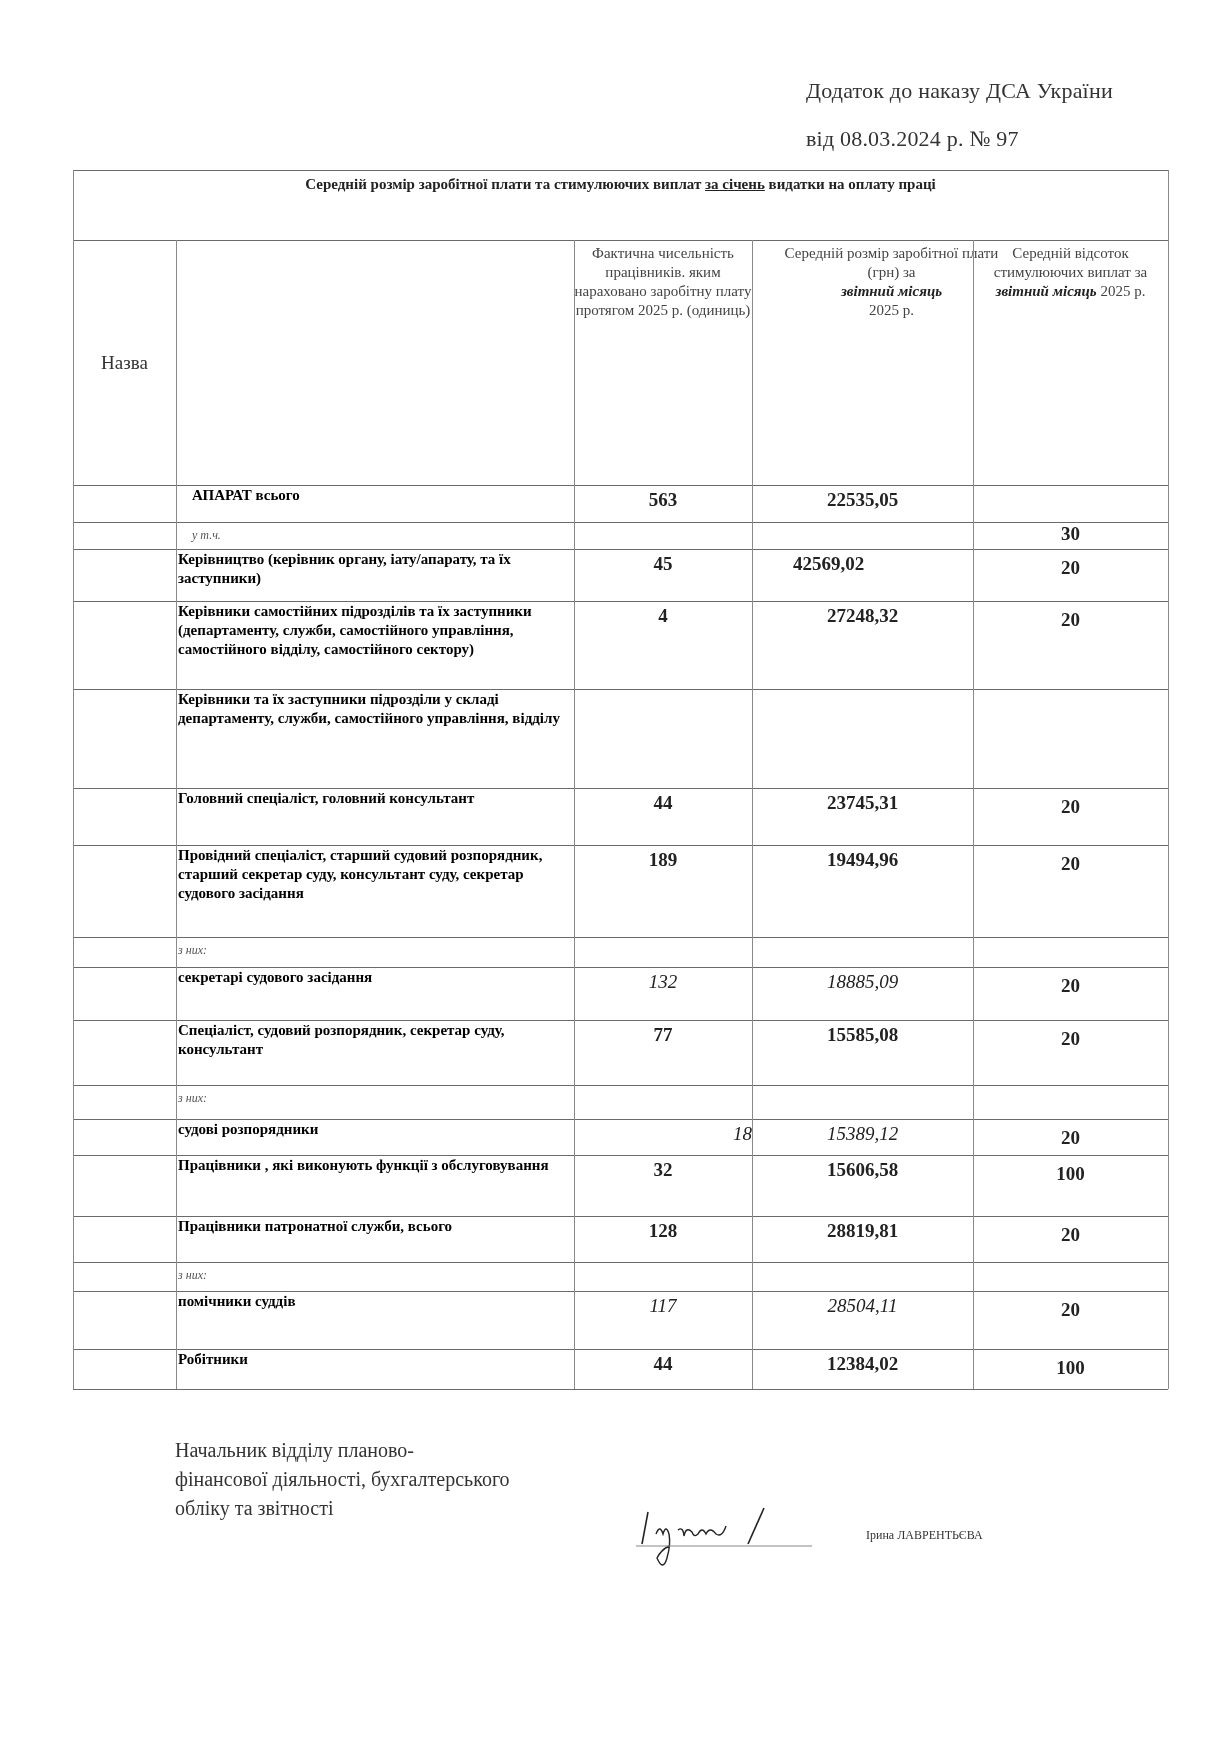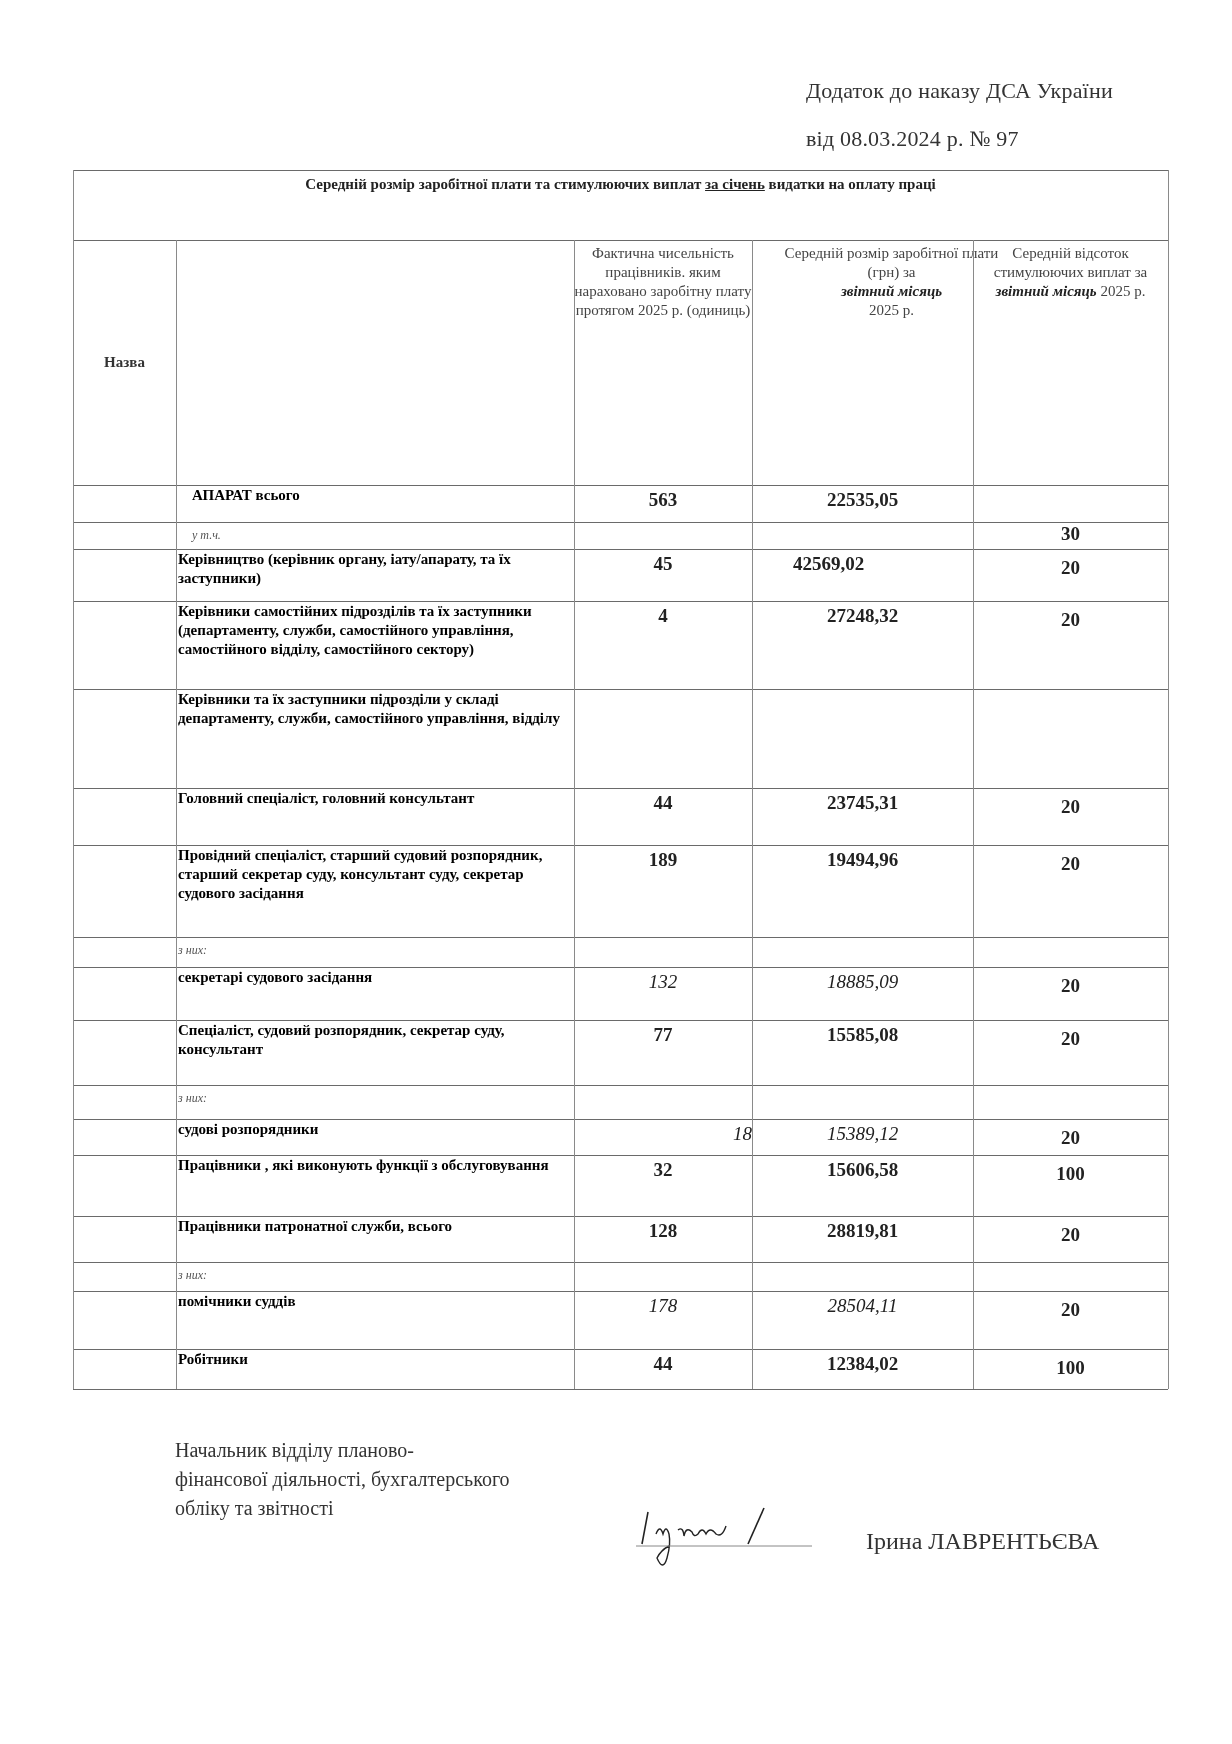--- a/index.html
+++ b/index.html
@@ -11,29 +11,29 @@
   
   .tbl { position: absolute; left: 73px; top: 170px; width: 1095px; height: 1219px; }
   .hline { position: absolute; left: 0; height: 0; border-top: 1px solid #6a6a6a; }
   .vline { position: absolute; width: 0; border-left: 1px solid #8a8a8a; }
   .cell { position: absolute; box-sizing: border-box; }
   .title-cell { left: 0; top: 0; width: 1095px; height: 70px; text-align: center;
                 font-size: 15px; font-weight: bold; padding-top: 6px; color: #222; }
   .title-cell u { text-decoration: underline; }
   .colhead { font-size: 15px; line-height: 19px; text-align: center; color: #444; padding-top: 4px; }
   .colhead em { font-weight: bold; font-style: italic; color: #222; }
-  .name-head { font-size: 15px; color: #333; font-weight: bold; }
+  .name-head { font-size: 19px; color: #333; }
   .rowlabel { font-size: 15px; line-height: 19px; font-weight: bold; color: #000000; padding-left: 2px; padding-top: 1px; }
   .rowlabel.sub { font-weight: normal; font-style: italic; font-size: 12px; color: #555; padding-top: 4px; }
   .num { font-size: 19px; text-align: center; font-weight: bold; color: #222; padding-top: 4px; }
   .num.it { font-style: italic; font-weight: normal; }
 
   
   .sig-text { font-size: 20px; line-height: 29px; color: #333; }
-  .sig-name { font-size: 24px; color: #333; white-space: nowrap; }
+  .sig-name { font-size: 12px; color: #333; white-space: nowrap; }
 </style>
 </head>
 <body>
 
 <div class="abs hdr-line" style="left:806px; top:78px;">Додаток  до наказу ДСА України</div>
 <div class="abs hdr-line" style="left:806px; top:126px;">від 08.03.2024 р. №  97</div>
 
 <div class="tbl">
 
   <div class="cell title-cell">
@@ -141,21 +141,21 @@
         <div class="cell num" style="left: 900px; top: 1046px; width: 195px; height: 46px; padding-top: 8px;">20</div>
       </div>
       <div>
         <div class="cell rowlabel sub" style="left: 103px; top: 1092px; width: 392px; height: 29px;">з них:</div>
         <div class="cell num" style="left: 501px; top: 1092px; width: 178px; height: 29px;"></div>
         <div class="cell num" style="left: 679px; top: 1092px; width: 221px; height: 29px;"></div>
         <div class="cell num" style="left: 900px; top: 1092px; width: 195px; height: 29px; padding-top: 8px;"></div>
       </div>
       <div>
         <div class="cell rowlabel" style="left: 103px; top: 1121px; width: 392px; height: 58px;">помічники суддів</div>
-        <div class="cell num it" style="left: 501px; top: 1121px; width: 178px; height: 58px;">178</div>
+        <div class="cell num it" style="left: 501px; top: 1121px; width: 178px; height: 58px;">117</div>
         <div class="cell num it" style="left: 679px; top: 1121px; width: 221px; height: 58px;">28504,11</div>
         <div class="cell num" style="left: 900px; top: 1121px; width: 195px; height: 58px; padding-top: 8px;">20</div>
       </div>
       <div>
         <div class="cell rowlabel" style="left: 103px; top: 1179px; width: 392px; height: 40px;">Робітники</div>
         <div class="cell num" style="left: 501px; top: 1179px; width: 178px; height: 40px;">44</div>
         <div class="cell num" style="left: 679px; top: 1179px; width: 221px; height: 40px;">12384,02</div>
         <div class="cell num" style="left: 900px; top: 1179px; width: 195px; height: 40px; padding-top: 8px;">100</div>
       </div>
     </div>

